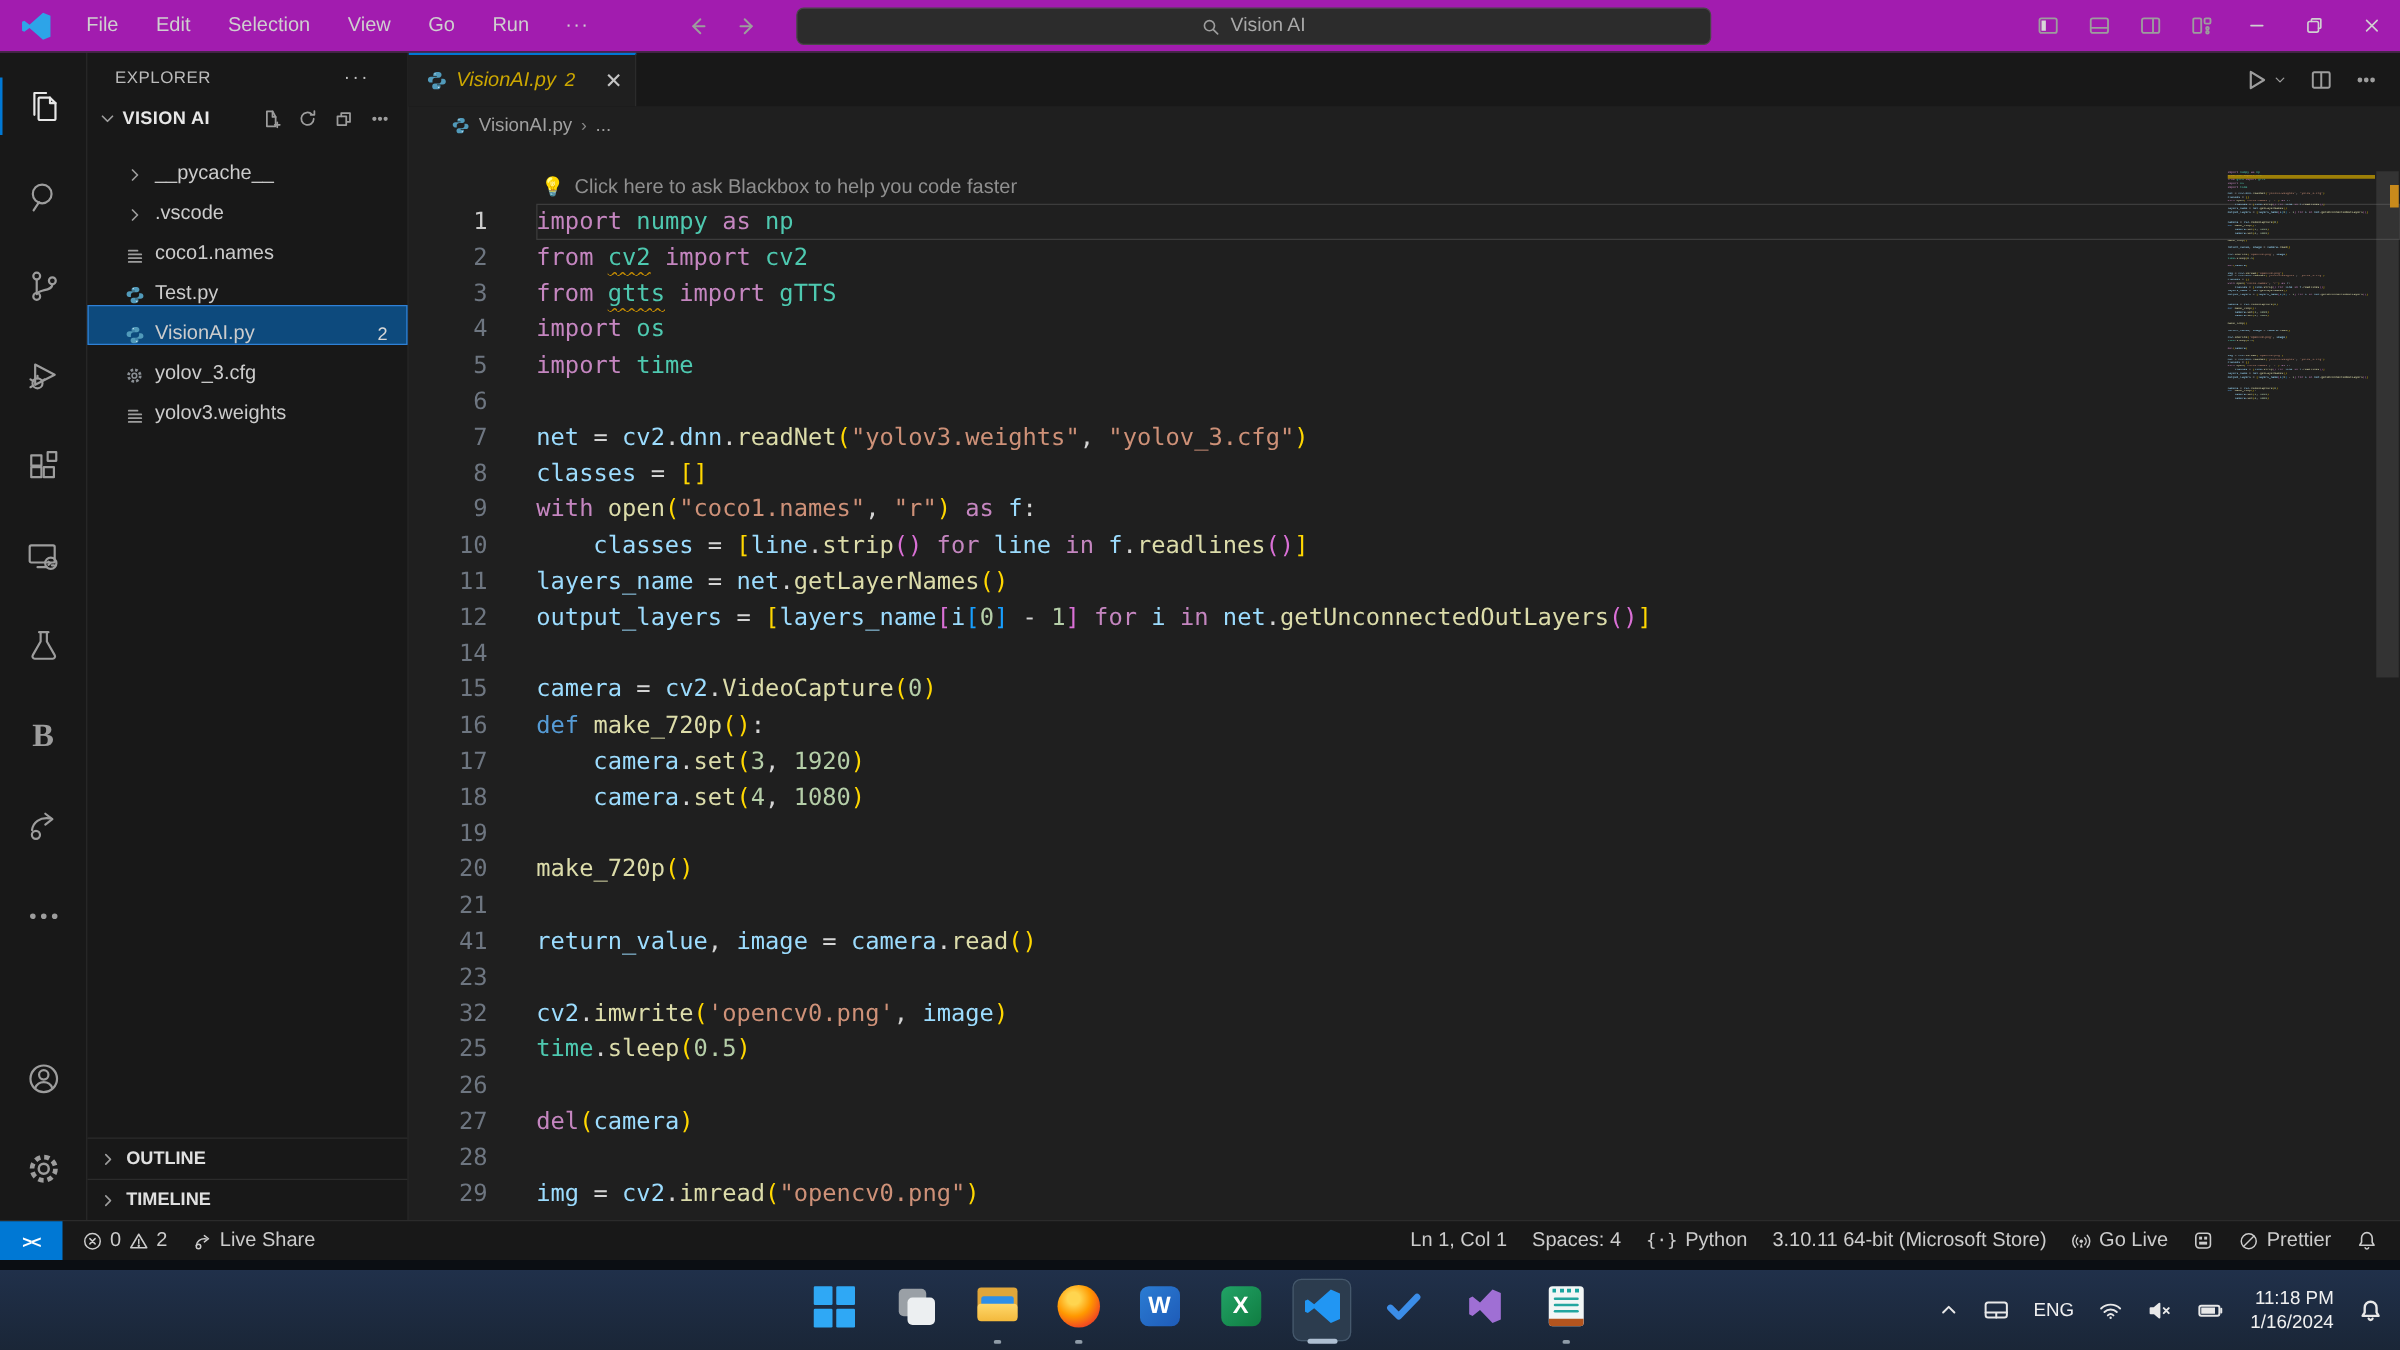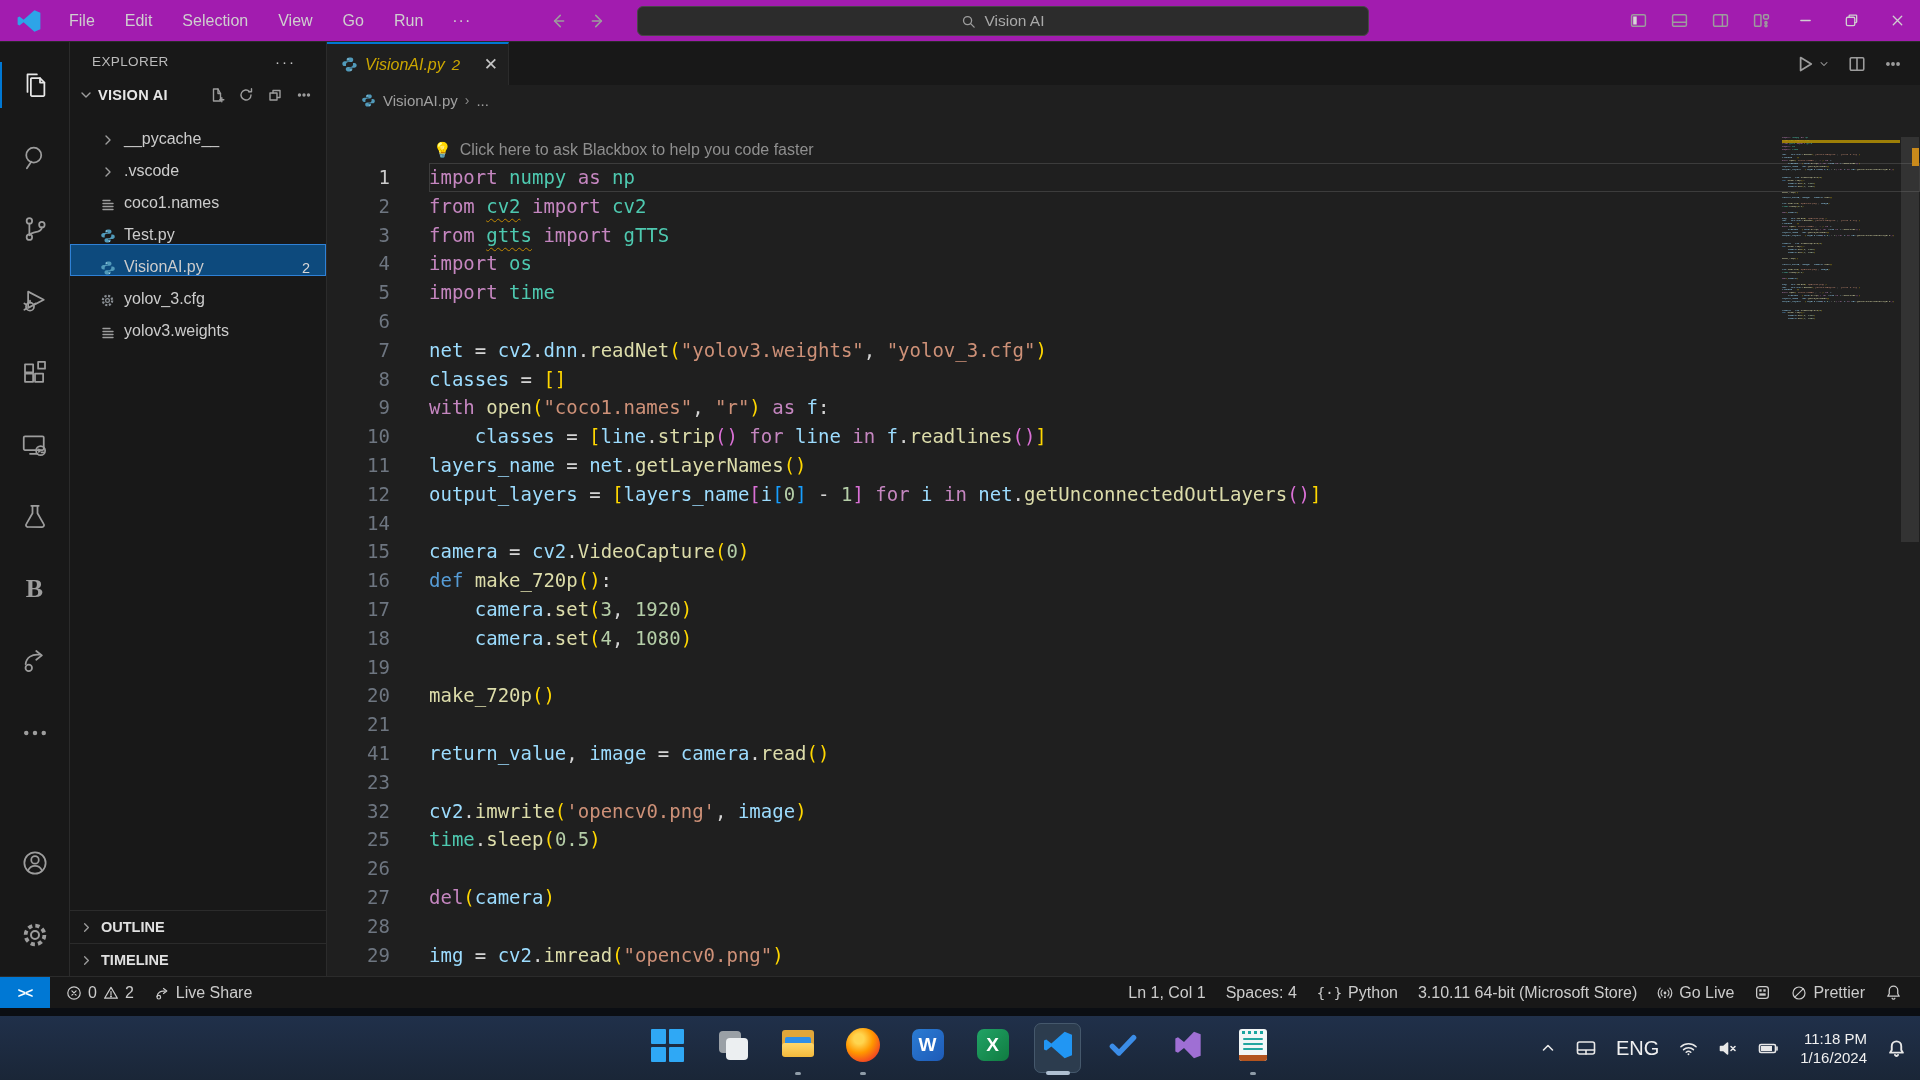--- a/index.html
+++ b/index.html
@@ -99,21 +99,21 @@
   .w-temp{font-size:15.5px;color:#f2f2f2}
   .w-desc{font-size:15.5px;color:#c9d2dc}
   .tb-center{position:absolute;left:50%;transform:translateX(-50%);display:flex;align-items:flex-start;gap:18px;height:100%;padding-top:7px}
   .tb-slot{width:47px;height:50px;display:flex;flex-direction:column;align-items:center;border-radius:7px;position:relative}
   .tb-slot.running::after{content:"";position:absolute;bottom:-2px;width:6px;height:3px;border-radius:2px;background:#8f9ca8}
   .tb-slot.active-app{background:#2c3c4e;outline:1px solid #45586c;outline-offset:-1px}
   .tb-slot.active-app::after{content:"";position:absolute;bottom:-2px;width:24px;height:4px;border-radius:2px;background:#aebfd2}
   .tb-ico{width:36px;height:36px;margin-top:4px;display:flex;align-items:center;justify-content:center}
   .tb-right{margin-left:auto;display:flex;align-items:center;gap:20px;padding-right:14px}
   .tb-right .tray-ic{stroke:#e8e8e8;fill:none;stroke-width:1.6;stroke-linecap:round;stroke-linejoin:round}
-  .eng{font-size:20px;color:#f0f0f0}
+  .eng{font-size:15px;color:#f0f0f0}
   .clock{text-align:right;font-size:15px;line-height:1.3;color:#f0f0f0}
 
   
   .start-grid{display:grid;grid-template-columns:15px 15px;grid-template-rows:15px 15px;gap:3px}
   .start-grid div{background:#2fa8f5;border-radius:1px}
   .taskview-back{width:22px;height:22px;background:#9aa0a6;border-radius:4px;position:absolute;left:4px;top:4px}
   .taskview-front{width:22px;height:22px;background:#eceff1;border-radius:4px;position:absolute;left:11px;top:11px}
   .office{width:32px;height:32px;border-radius:7px;color:#fff;font-weight:bold;font-size:19px;display:flex;align-items:center;justify-content:center}
   .word{background:linear-gradient(135deg,#2b7cd3,#1e5bb8)}
   .excel{background:linear-gradient(135deg,#21a366,#107c41)}

